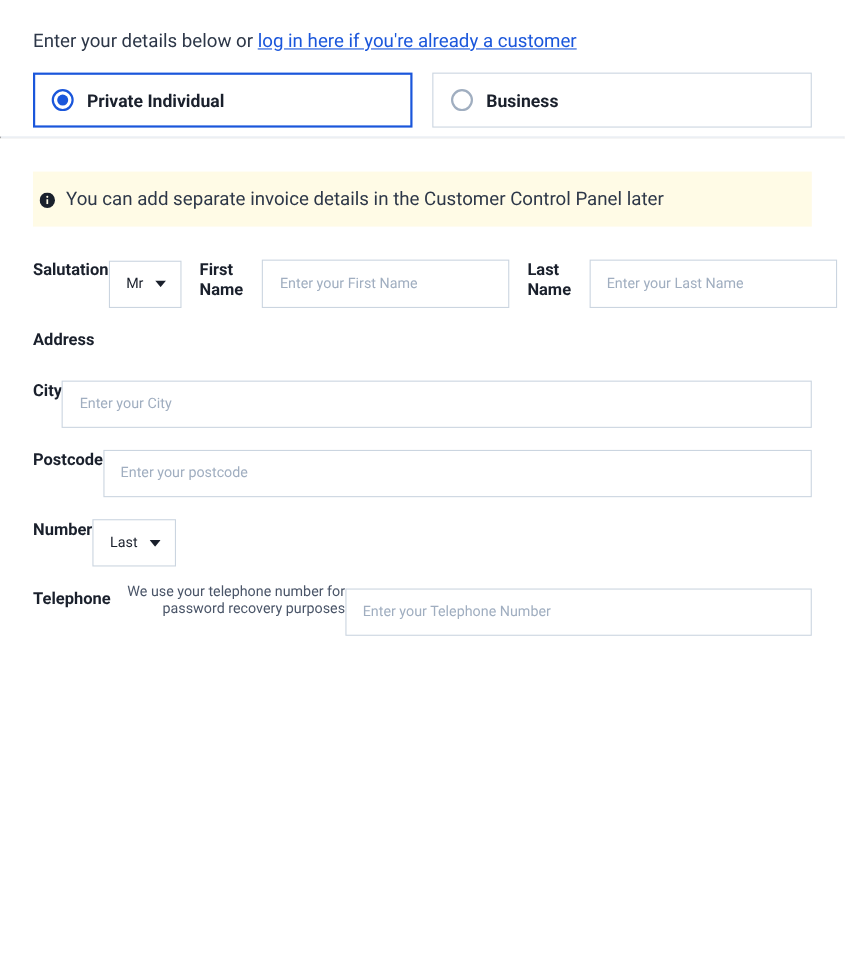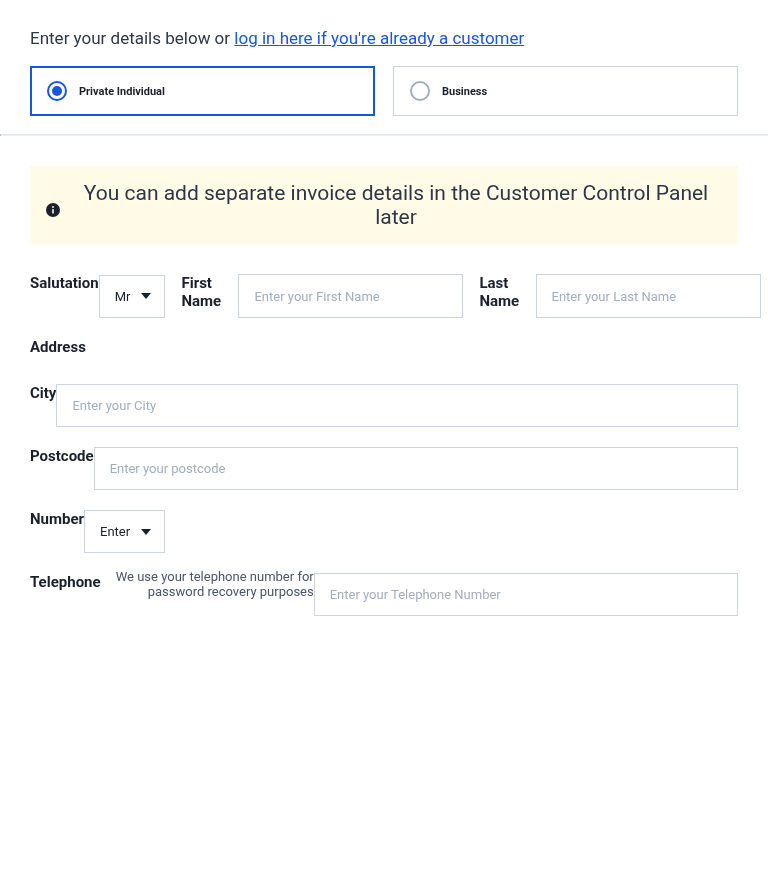--- a/index.html
+++ b/index.html
@@ -5,21 +5,21 @@
   * { box-sizing: border-box; }
   body {
     margin: 0;
     padding: 0;
     font-family: -apple-system, BlinkMacSystemFont, "Segoe UI", Roboto, Helvetica, Arial, sans-serif;
     color: #1a202c;
     background: #fff;
     width: 768px;
   }
   .section-top {
-    padding: 28px 30px 18px 30px;
+    padding: 28px 30px 8px 30px;
   }
   .intro {
     font-size: 17px;
     color: #2d3748;
     margin-bottom: 18px;
   }
   .intro a {
     color: #1a56db;
     text-decoration: underline;
   }
@@ -60,35 +60,35 @@
   .radio-card.selected .radio-circle {
     border-color: #1a56db;
   }
   .radio-dot {
     width: 10px;
     height: 10px;
     border-radius: 50%;
     background: #1a56db;
   }
   .radio-text {
-    font-size: 11px;
+    font-size: 16px;
     font-weight: 700;
     color: #1a202c;
   }
   .divider {
     border-top: 1px solid #e2e8f0;
     margin: 0;
   }
   .section-form {
     padding: 30px 30px 20px 30px;
   }
   .notice {
     background: #fffbe6;
-    padding: 15px 16px;
-    font-size: 21px;
+    padding: 15px 6px;
+    font-size: 17px;
     color: #2d3748;
     display: flex;
     align-items: center;
     gap: 10px;
     margin-bottom: 30px;
     text-align: center;
   }
   .notice-icon {
     width: 14px;
     height: 14px;
@@ -226,21 +226,21 @@
     <div class="form-group">
       <label class="form-label">Postcode</label>
       <input class="input" type="text" placeholder="Enter your postcode" style="">
     </div>
   </div>
 
   <div class="form-row">
     <div class="form-group">
       <label class="form-label">Number</label>
       <div class="select-wrap">
-        <div class="input" style="padding-right:34px;">Enter</div>
+        <div class="input" style="padding-right:34px;">Last</div>
         <span class="caret">
           <svg width="10" height="6" viewBox="0 0 10 6">
               <path d="M0 0 L5 6 L10 0 Z" fill="#1a202c"></path>
             </svg>
         </span>
       </div>
     </div>
   </div>
 
   <div class="form-row" style="margin-bottom:0;">

